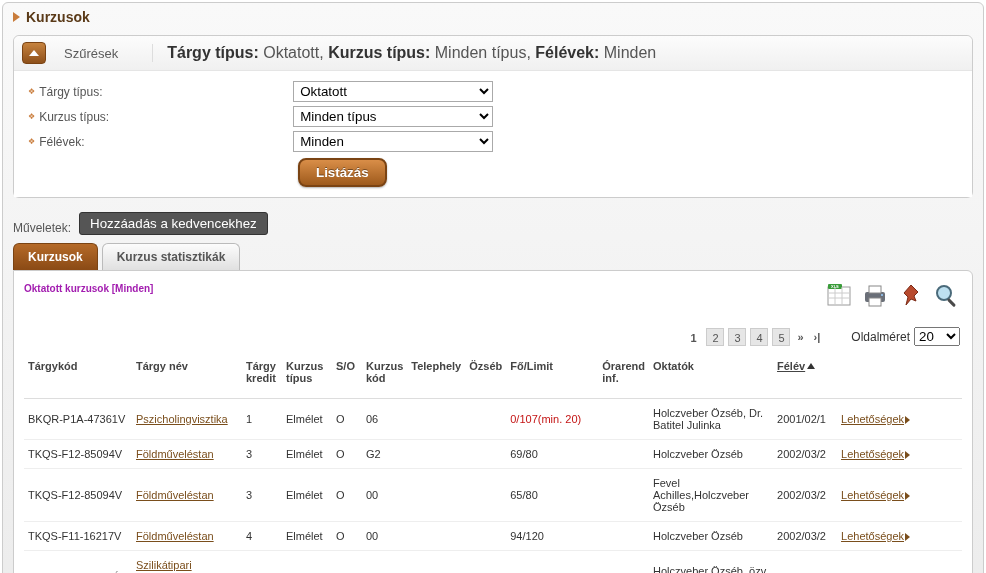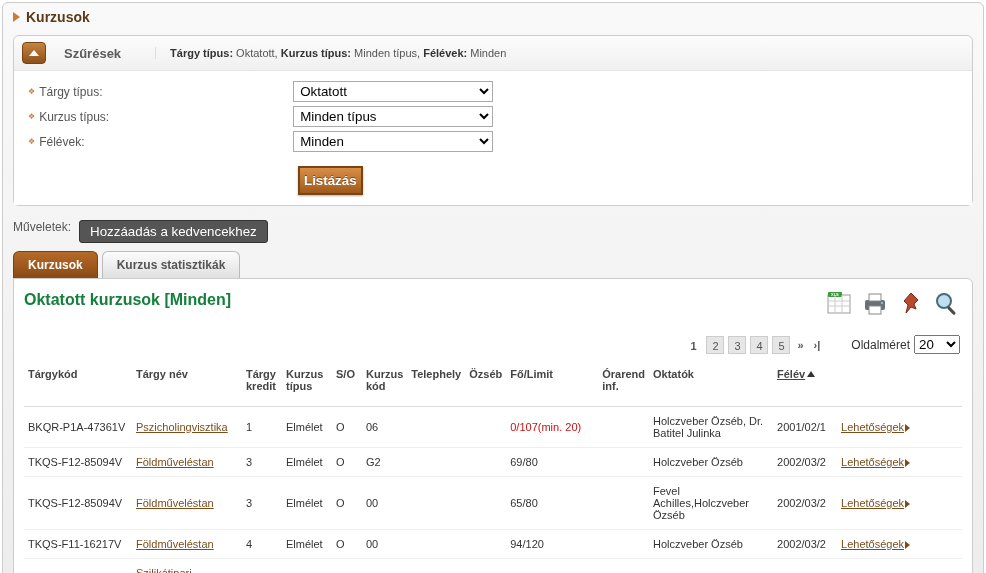--- a/index.html
+++ b/index.html
@@ -58,30 +58,30 @@
     cursor: pointer;
   }
   .collapse-btn::after {
     content: "";
     width: 0; height: 0;
     border-left: 5px solid transparent;
     border-right: 5px solid transparent;
     border-bottom: 6px solid #fff;
   }
   .filter-head .title {
-    font-weight: bold;
+    font-weight: normal;
     color: #5a5a5a;
     padding: 0 30px 0 14px;
     font-size: 13px;
   }
   .filter-head .summary {
     color: #555;
     border-left: 1px solid #ddd;
     padding-left: 14px;
-    font-size: 11px;
+    font-size: 16px;
   }
   .filter-head .summary b { color: #333; }
   .filter-body { padding: 10px 14px; background:#fff; }
   .filter-row {
     display: flex;
     align-items: center;
     margin-bottom: 4px;
   }
   .filter-row .bullet {
     color: #c97c3b;
@@ -89,35 +89,35 @@
     font-size: 8px;
   }
   .filter-row label { width: 254px; color: #555; }
   .filter-row select {
     width: 200px;
     border: 1px solid #aaa;
     background: #fff;
     padding: 1px 2px;
   }
   .list-btn {
-    margin-top: 10px;
+    margin-top: 2px;
     margin-left: 270px;
     background: linear-gradient(#d98e48, #9e5a1c);
     border: 2px solid #7a4313;
-    border-radius: 0;
+    border-radius: 8px;
     color: #fff;
     font-weight: bold;
-    padding: 5px 4px;
+    padding: 5px 16px;
     cursor: pointer;
     text-shadow: 0 -1px 0 rgba(0,0,0,0.4);
     box-shadow: 0 1px 2px rgba(0,0,0,0.3);
   }
   .ops-row {
     display: flex;
-    align-items: flex-start;
+    align-items: flex-end;
     gap: 8px;
     padding: 4px 10px 8px 10px;
     color: #555;
   }
   .fav-btn {
     background: #555;
     border: 1px solid #333;
     border-radius: 3px;
     color: #fff;
     padding: 3px 10px;
@@ -149,21 +149,21 @@
     border: 1px solid #ccc;
     border-radius: 0 6px 6px 6px;
     background: #fff;
     padding: 12px 10px 2px 10px;
   }
   .content-head {
     display: flex;
     justify-content: space-between;
     align-items: flex-start;
   }
-  .content-title { font-weight: bold; font-size: 16px; color: #15803d; }
+  .content-title { font-weight: bold; font-size: 10px; color: #a21caf; }
   .action-icons { display: flex; gap: 10px; align-items: center; padding-right:2px; }
   .aicon { width: 26px; height: 26px; cursor: pointer; }
   .pager-row {
     display: flex;
     justify-content: flex-end;
     align-items: center;
     gap: 4px;
     margin: 14px 0 4px 0;
     padding: 4px 2px;
   }

